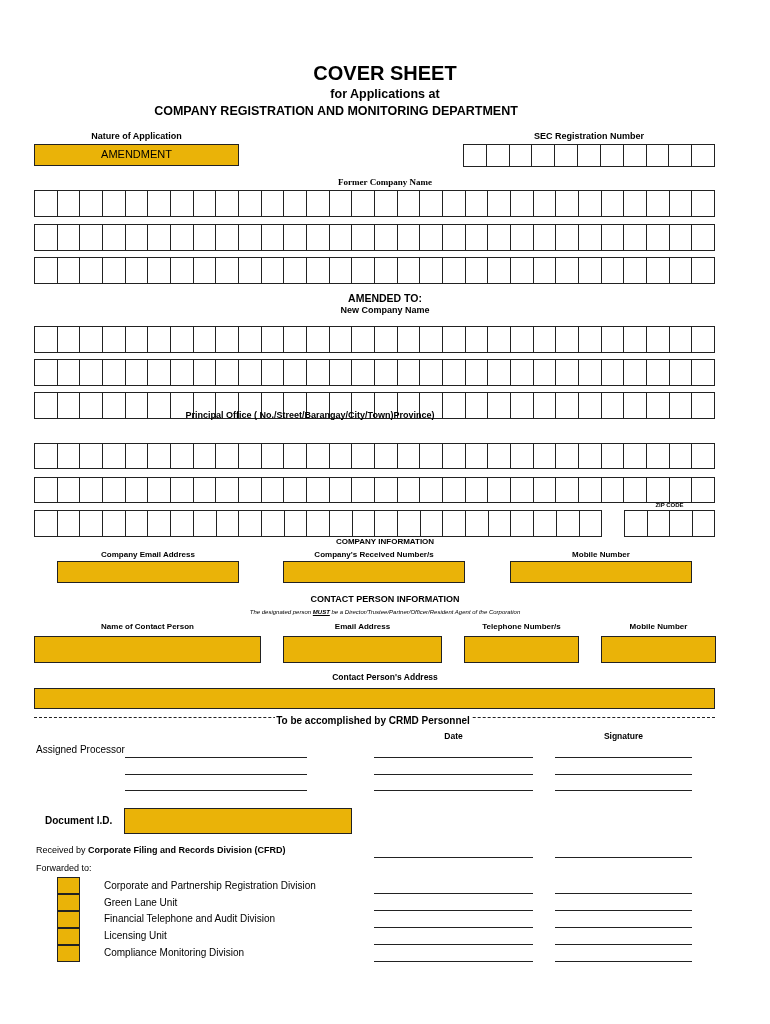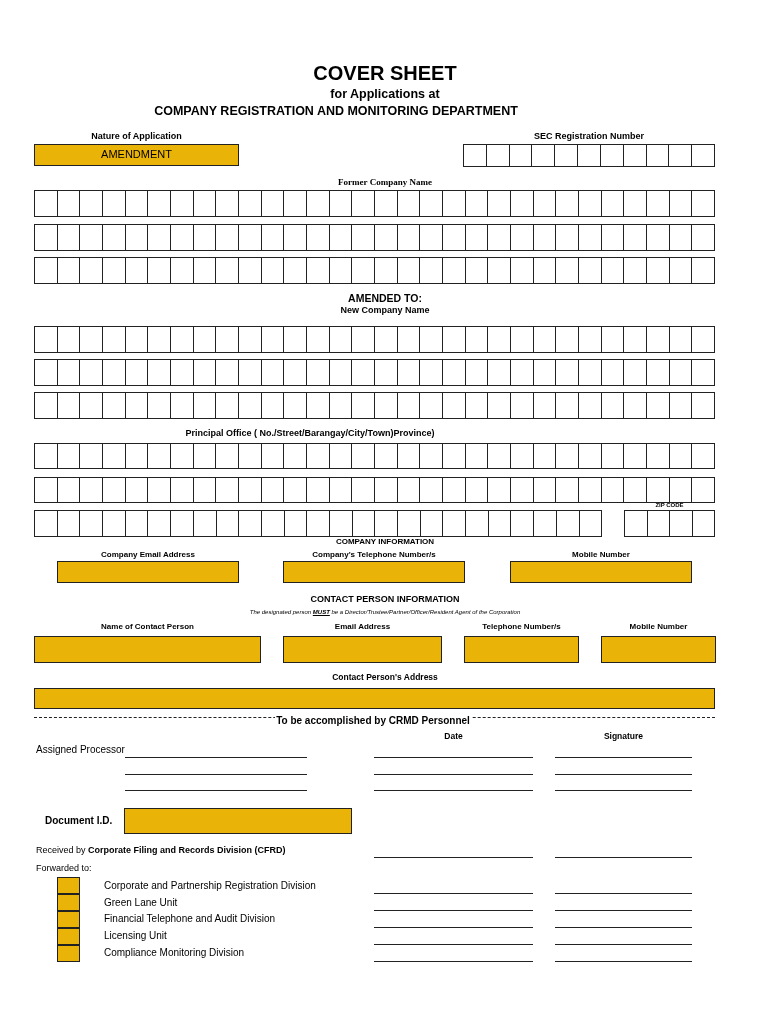--- a/index.html
+++ b/index.html
@@ -235,21 +235,21 @@
     <div class="cell"></div>
     <div class="cell"></div>
     <div class="cell"></div>
     <div class="cell"></div>
     <div class="cell"></div>
     <div class="cell"></div>
     <div class="cell"></div>
     <div class="cell"></div>
   </div>
 
-<div class="abs center lbl" style="left:0;width:620px;top:428px;">Principal Office ( No./Street/Barangay/City/Town)Province)</div>
+<div class="abs center lbl" style="left:0;width:620px;top:410px;">Principal Office ( No./Street/Barangay/City/Town)Province)</div>
 <div class="grid" style="left:34px;top:443px;width:681px;height:26px;">
     <div class="cell"></div>
     <div class="cell"></div>
     <div class="cell"></div>
     <div class="cell"></div>
     <div class="cell"></div>
     <div class="cell"></div>
     <div class="cell"></div>
     <div class="cell"></div>
     <div class="cell"></div>
@@ -337,21 +337,21 @@
 <div class="abs center bold" style="left:624px;width:91px;top:502px;font-size:6px;">ZIP CODE</div>
 <div class="grid" style="left:624px;top:510px;width:91px;height:27px;">
     <div class="cell"></div>
     <div class="cell"></div>
     <div class="cell"></div>
     <div class="cell"></div>
   </div>
 
 <div class="abs center bold" style="left:0;width:770px;top:537px;font-size:8px;">COMPANY INFORMATION</div>
 <div class="abs center lbl" style="left:57px;width:182px;top:550px;font-size:8px;">Company Email Address</div>
-<div class="abs center lbl" style="left:283px;width:182px;top:550px;font-size:8px;">Company's Telephone Number/s</div>
+<div class="abs center lbl" style="left:283px;width:182px;top:550px;font-size:8px;">Company's Received Number/s</div>
 <div class="abs center lbl" style="left:510px;width:182px;top:550px;font-size:8px;">Mobile Number</div>
 <div class="box" style="left:57px;top:561px;width:182px;height:22px;"></div>
 <div class="box" style="left:283px;top:561px;width:182px;height:22px;"></div>
 <div class="box" style="left:510px;top:561px;width:182px;height:22px;"></div>
 
 <div class="abs center bold" style="left:0;width:770px;top:594px;font-size:9px;">CONTACT PERSON INFORMATION</div>
 <div class="abs center" style="left:0;width:770px;top:609px;font-size:6px;font-style:italic;">
   <span>The designated person</span>
   <span style="font-weight:bold;text-decoration:underline;">MUST</span>
   <span>be a Director/Trustee/Partner/Officer/Resident Agent of the Corporation</span>

